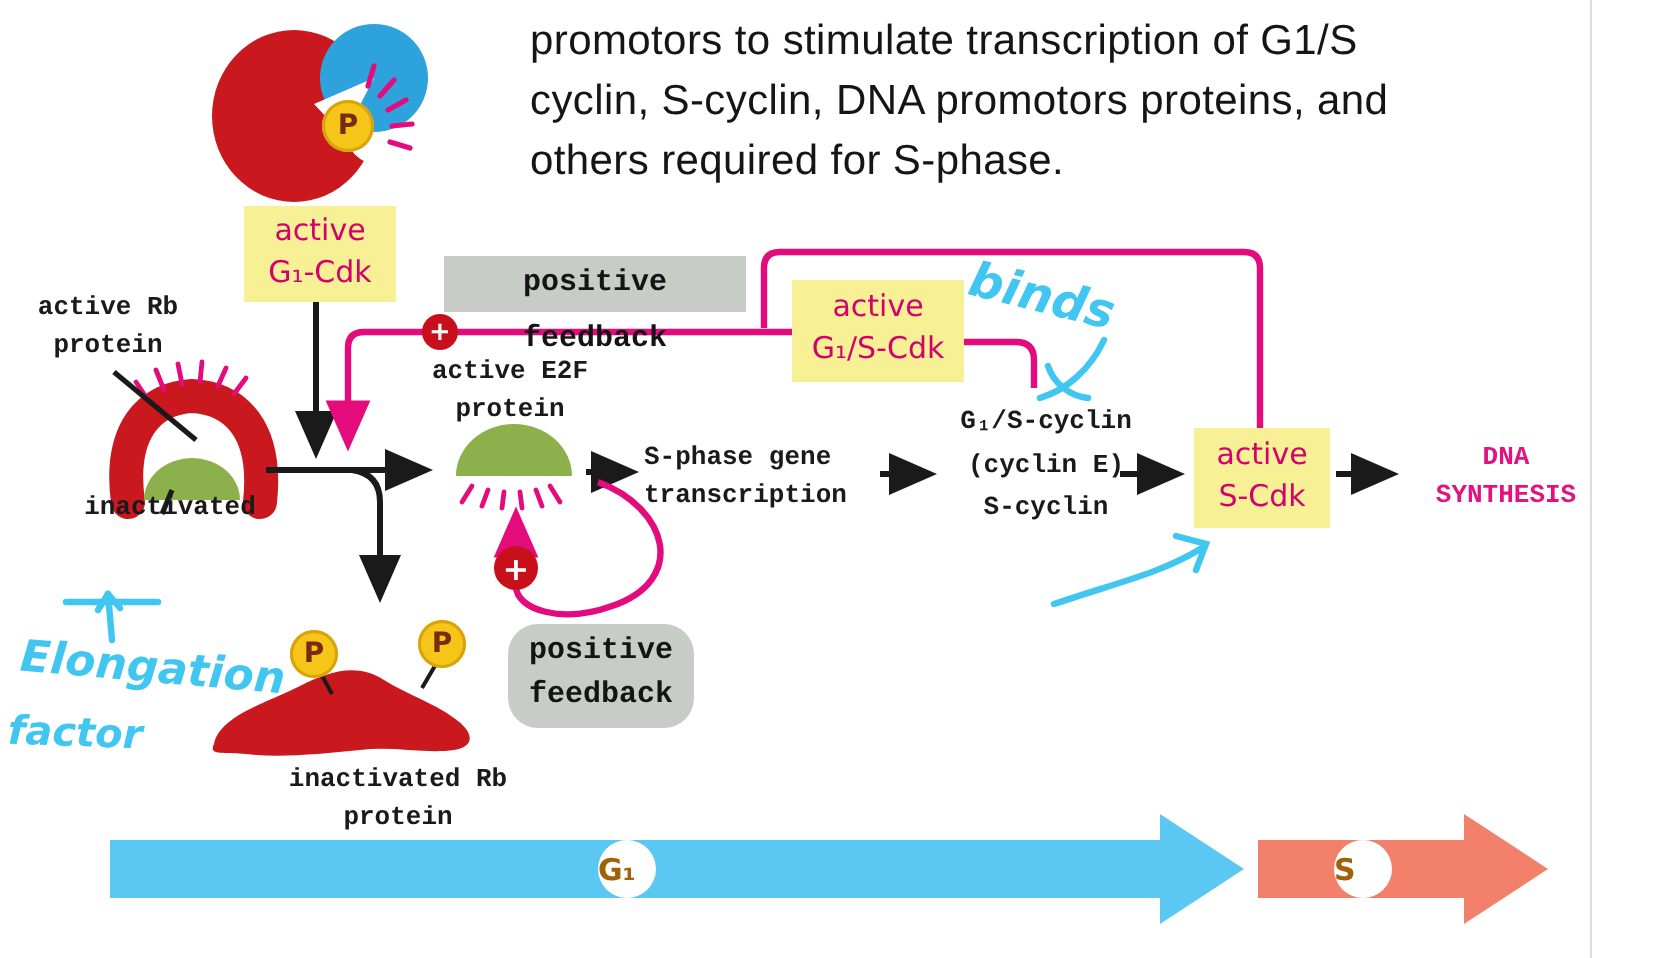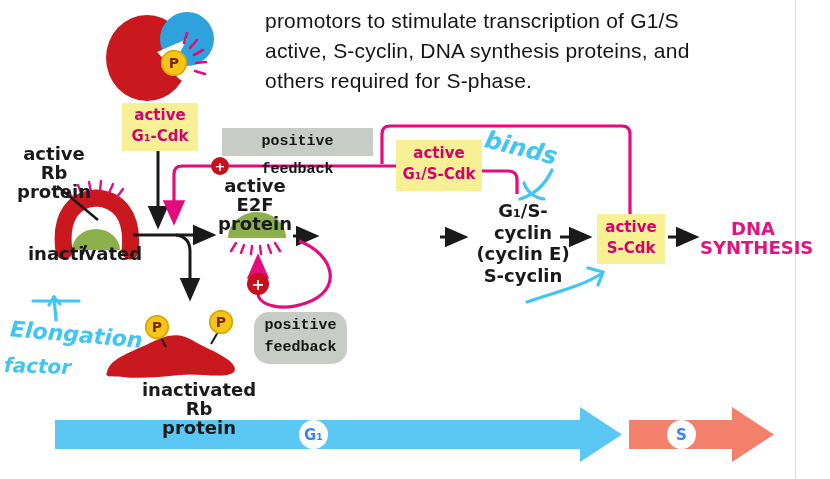--- a/index.html
+++ b/index.html
@@ -1,37 +1,37 @@
 <!DOCTYPE html>
 <html><head>
 <meta charset="utf-8">
 <style>
   html,body{margin:0;padding:0;background:#ffffff;}
   #canvas{position:relative;width:830px;height:479px;background:#ffffff;overflow:hidden;
           font-family:"DejaVu Sans",sans-serif;}
   .abs{position:absolute;}
   .para{font-family:"Liberation Sans",sans-serif;font-size:21px;line-height:30px;
         color:#151515;letter-spacing:.2px;}
-  .lbl{font-size:18px;font-weight:bold;color:#1a1a1a;line-height:19px;text-align:center;}
+  .lbl{font-size:13px;font-weight:bold;color:#1a1a1a;line-height:19px;text-align:center;font-family:Liberation Mono, monospace;}
   .lbl span{display:block;}
-  .ybox{background:#f8f095;text-align:center;font-weight:bold;color:#d4006e;
+  .ybox{background:#f8f095;text-align:center;font-weight:normal;color:#d4006e;
         font-size:15px;line-height:21px;}
   .ybox span{display:block;}
   .gbox{background:#c7ccc7;text-align:center;font-weight:bold;color:#141414;
         font-size:15px;}
   .gbox span{display:block;font-family:Liberation Mono, monospace;}
   .mag{color:#e2127f;text-align:center;}
   .cyan{color:#41c6f2;font-style:italic;font-weight:bold;white-space:nowrap;}
   .plus-badge{background:#c8101c;color:#ffffff;border-radius:50%;display:flex;
         align-items:center;justify-content:center;font-weight:bold;}
   .p-badge{background:#f5c518;color:#7a2a10;border-radius:50%;display:flex;
         align-items:center;justify-content:center;font-weight:bold;font-size:14px;
         box-shadow:0 0 0 1.5px #d8a30c inset;}
   .tl-circle{background:#ffffff;border-radius:50%;display:flex;align-items:center;
-        justify-content:center;font-weight:bold;font-size:15px;color:#3b82f6;}
+        font-weight:bold;font-size:15px;color:#a16207;}
   svg{position:absolute;left:0;top:0;}
 </style>
 </head>
 <body>
 
 <div id="canvas">
 
   <svg width="830" height="479" viewBox="0 0 830 479">
     <defs>
       <marker id="mb" markerWidth="9" markerHeight="9" refX="6.5" refY="3.5" orient="auto">
@@ -125,21 +125,21 @@
       <polygon points="580,407 622,434.5 580,462" fill="#5bc7f3"></polygon>
       <rect x="629" y="420" width="103" height="29" fill="#f3806a"></rect>
       <polygon points="732,407 774,434.5 732,462" fill="#f3806a"></polygon>
     </g>
 
     <line x1="795.5" y1="0" x2="795.5" y2="479" stroke="#dcdcdc" stroke-width="1"></line>
   </svg>
 
   <div class="abs para" style="left:265px;top:6px;width:540px;">
     <span style="display:block">promotors to stimulate transcription of G1/S</span>
-    <span style="display:block">active, S-cyclin, DNA synthesis proteins, and</span>
+    <span style="display:block">cyclin, S-cyclin, DNA promotors proteins, and</span>
     <span style="display:block">others required for S-phase.</span>
   </div>
 
   <div class="abs ybox" style="left:122px;top:103px;width:76px;height:46px;padding-top:2px;">
     <span>active</span>
     <span>G₁-Cdk</span>
   </div>
   <div class="abs ybox" style="left:396px;top:140px;width:86px;height:48px;padding-top:3px;">
     <span>active</span>
     <span>G₁/S-Cdk</span>
@@ -160,20 +160,24 @@
   <div class="abs lbl" style="left:8px;top:144px;width:92px;">
     <span>active Rb</span>
     <span>protein</span>
   </div>
   <div class="abs lbl" style="left:26px;top:244px;width:118px;">
     <span>inactivated</span>
   </div>
   <div class="abs lbl" style="left:203px;top:176px;width:104px;">
     <span>active E2F</span>
     <span>protein</span>
+  </div>
+  <div class="abs lbl" style="left:322px;top:219px;width:126px;text-align:left;">
+    <span>S-phase gene</span>
+    <span>transcription</span>
   </div>
   <div class="abs lbl" style="left:470px;top:200px;width:106px;line-height:21.5px;">
     <span>G₁/S-cyclin</span>
     <span>(cyclin E)</span>
     <span>S-cyclin</span>
   </div>
   <div class="abs lbl mag" style="left:700px;top:219px;width:106px;">
     <span>DNA</span>
     <span>SYNTHESIS</span>
   </div>

